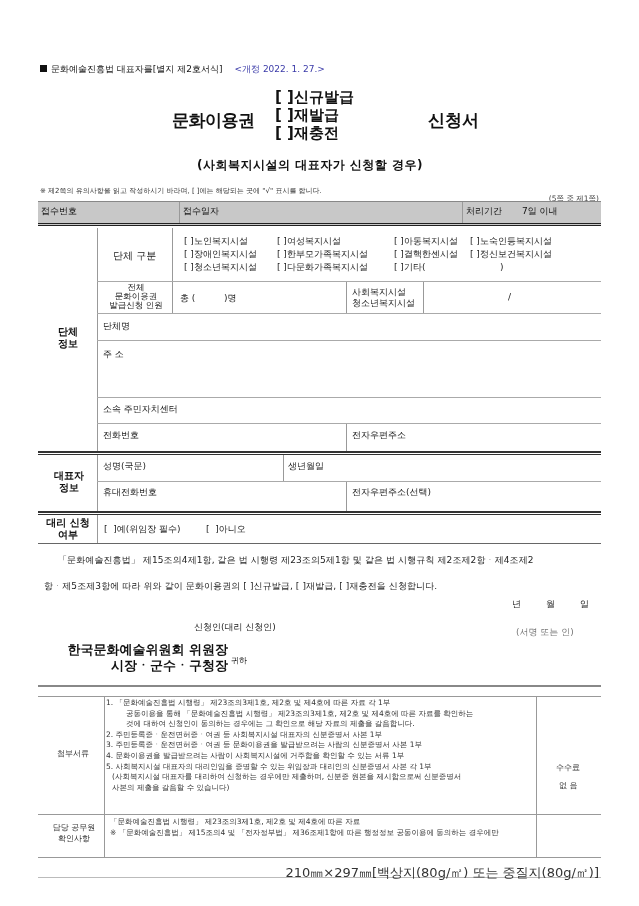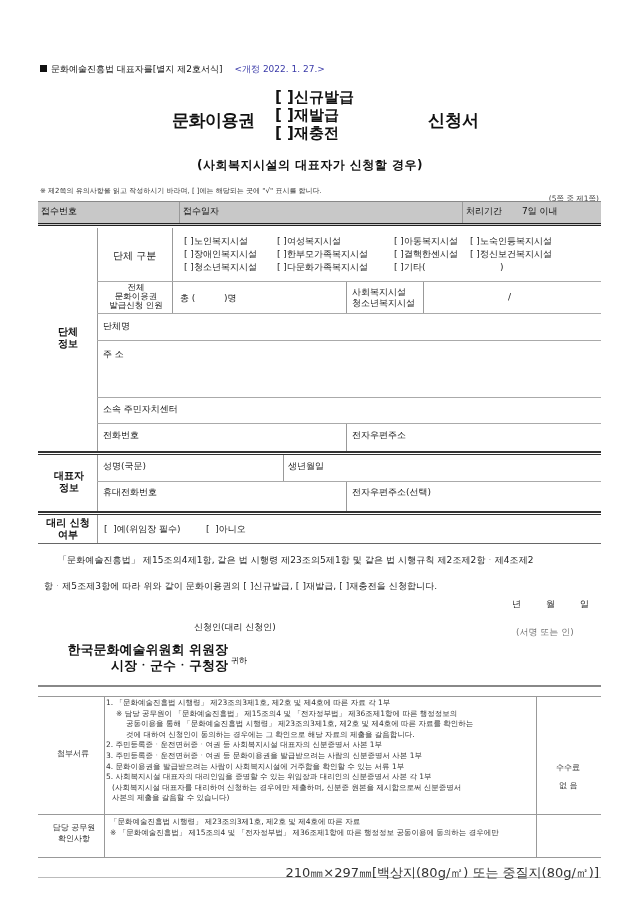--- a/index.html
+++ b/index.html
@@ -180,21 +180,20 @@
 
 <div class="hline" style="left:38px; top:696px; width:563px; border-top:1px solid #999;"></div>
 <div class="vline" style="left:104px; top:696px; height:162px;"></div>
 <div class="vline" style="left:536px; top:696px; height:162px;"></div>
 <div class="hline" style="left:38px; top:814px; width:563px; border-top:1px solid #999;"></div>
 <div class="hline" style="left:38px; top:857px; width:563px; border-top:1px solid #999;"></div>
 
 <div class="lbl" style="left:57px; top:748px; font-size:8px; color:#333;">첨부서류</div>
 <div class="attach">
   <div>1. 「문화예술진흥법 시행령」 제23조의3제1호, 제2호 및 제4호에 따른 자료 각 1부</div>
-  <div class="ind">※ 담당 공무원이 「문화예술진흥법」 제15조의4 및 「전자정부법」 제36조제1항에 따른 행정정보의</div>
   <div class="ind2">공동이용을 통해 「문화예술진흥법 시행령」 제23조의3제1호, 제2호 및 제4호에 따른 자료를 확인하는</div>
   <div class="ind2">것에 대하여 신청인이 동의하는 경우에는 그 확인으로 해당 자료의 제출을 갈음합니다.</div>
   <div>2. 주민등록증ㆍ운전면허증ㆍ여권 등 사회복지시설 대표자의 신분증명서 사본 1부</div>
   <div>3. 주민등록증ㆍ운전면허증ㆍ여권 등 문화이용권을 발급받으려는 사람의 신분증명서 사본 1부</div>
   <div>4. 문화이용권을 발급받으려는 사람이 사회복지시설에 거주함을 확인할 수 있는 서류 1부</div>
   <div>5. 사회복지시설 대표자의 대리인임을 증명할 수 있는 위임장과 대리인의 신분증명서 사본 각 1부</div>
   <div class="ind3">(사회복지시설 대표자를 대리하여 신청하는 경우에만 제출하며, 신분증 원본을 제시함으로써 신분증명서</div>
   <div class="ind3">사본의 제출을 갈음할 수 있습니다)</div>
 </div>
 <div class="lbl" style="left:556px; top:762px; font-size:8px; color:#333;">수수료</div>

